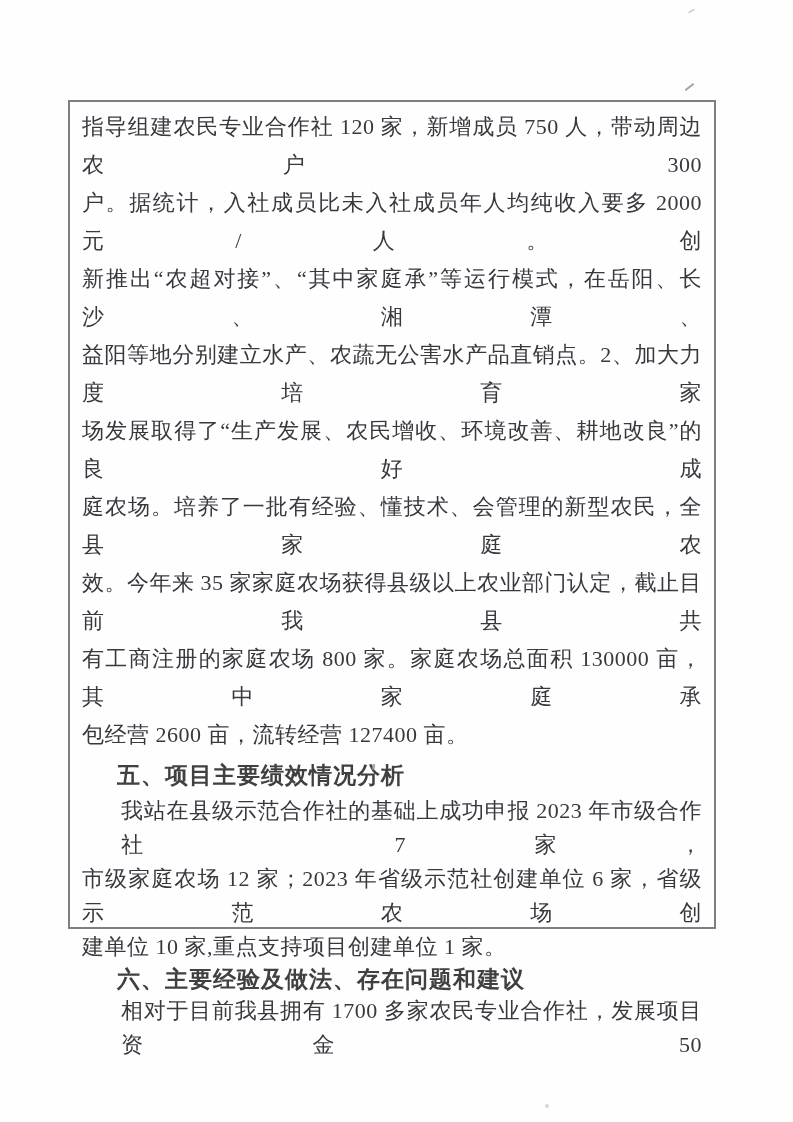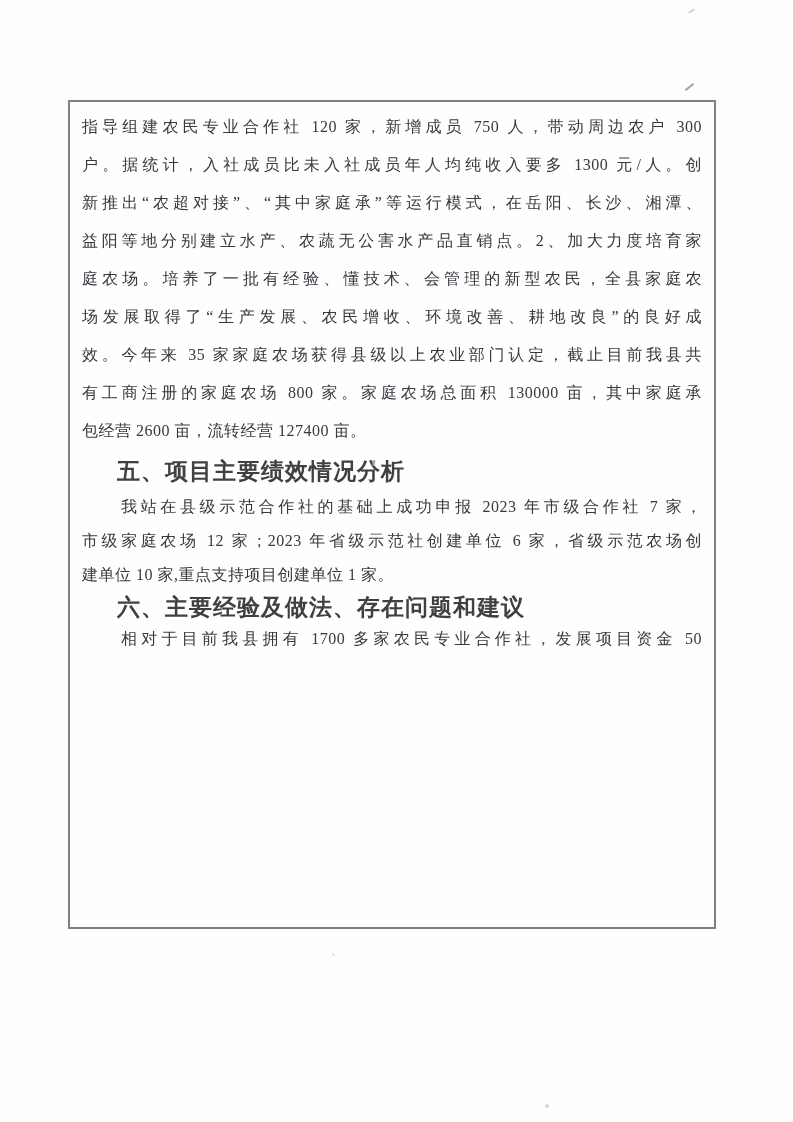--- a/index.html
+++ b/index.html
@@ -20,21 +20,21 @@
     left: 68px;
     top: 100px;
     width: 648px;
     height: 829px;
     border: 2px solid #7e7f82;
     box-sizing: border-box;
     padding: 6px 12px 0 12px;
     background: #fefefe;
   }
   .bodyline {
-    font-size: 16px;
+    font-size: 22px;
     line-height: 38px;
     color: #37393f;
     text-align: justify;
     text-align-last: justify;
     text-justify: inter-character;
     letter-spacing: 0.5px;
   }
   .tight {
     line-height: 34px;
   }
@@ -118,25 +118,25 @@
 
   <div class="pen-mark"></div>
   <div class="pen-mark-2"></div>
   <div class="speck-2"></div>
   <div class="speck-3"></div>
 
   <div class="content-box">
 
     <div>
       <div class="bodyline">指导组建农民专业合作社 120 家，新增成员 750 人，带动周边农户 300</div>
-      <div class="bodyline">户。据统计，入社成员比未入社成员年人均纯收入要多 1300 元/人。创</div>
+      <div class="bodyline">户。据统计，入社成员比未入社成员年人均纯收入要多 2000 元/人。创</div>
       <div class="bodyline">新推出“农超对接”、“其中家庭承”等运行模式，在岳阳、长沙、湘潭、</div>
       <div class="bodyline">益阳等地分别建立水产、农蔬无公害水产品直销点。2、加大力度培育家</div>
+      <div class="bodyline">场发展取得了“生产发展、农民增收、环境改善、耕地改良”的良好成</div>
       <div class="bodyline">庭农场。培养了一批有经验、懂技术、会管理的新型农民，全县家庭农</div>
-      <div class="bodyline">场发展取得了“生产发展、农民增收、环境改善、耕地改良”的良好成</div>
       <div class="bodyline">效。今年来 35 家家庭农场获得县级以上农业部门认定，截止目前我县共</div>
       <div class="bodyline">有工商注册的家庭农场 800 家。家庭农场总面积 130000 亩，其中家庭承</div>
       <div class="bodyline lastline">包经营 2600 亩，流转经营 127400 亩。</div>
     </div>
 
     <div style="position:relative">
       <div class="heading" style="margin-top:2px">五、项目主要绩效情况分析</div>
       <div class="speck-1" style="left:290px; top:8px; position:absolute;"></div>
       <div class="bodyline tight indent">我站在县级示范合作社的基础上成功申报 2023 年市级合作社 7 家，</div>
       <div class="bodyline tight">市级家庭农场 12 家；2023 年省级示范社创建单位 6 家，省级示范农场创</div>

